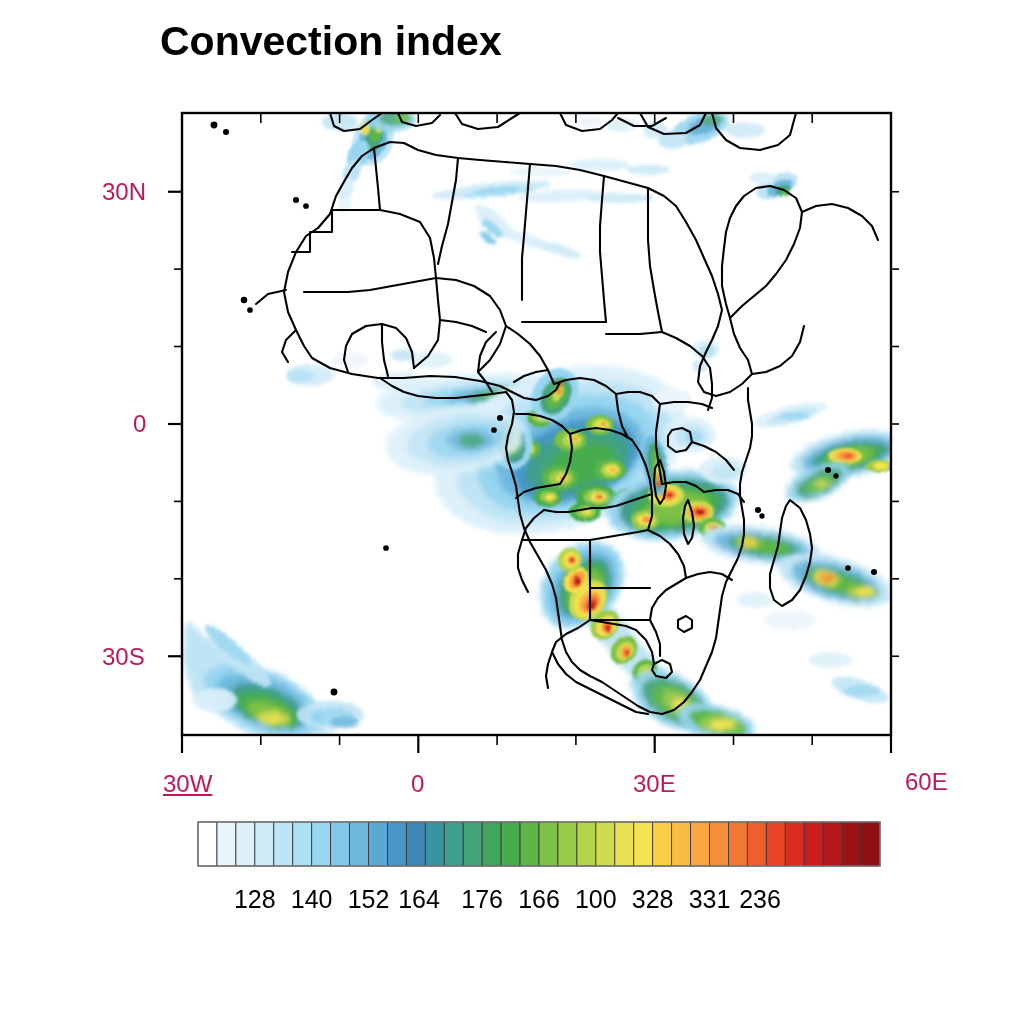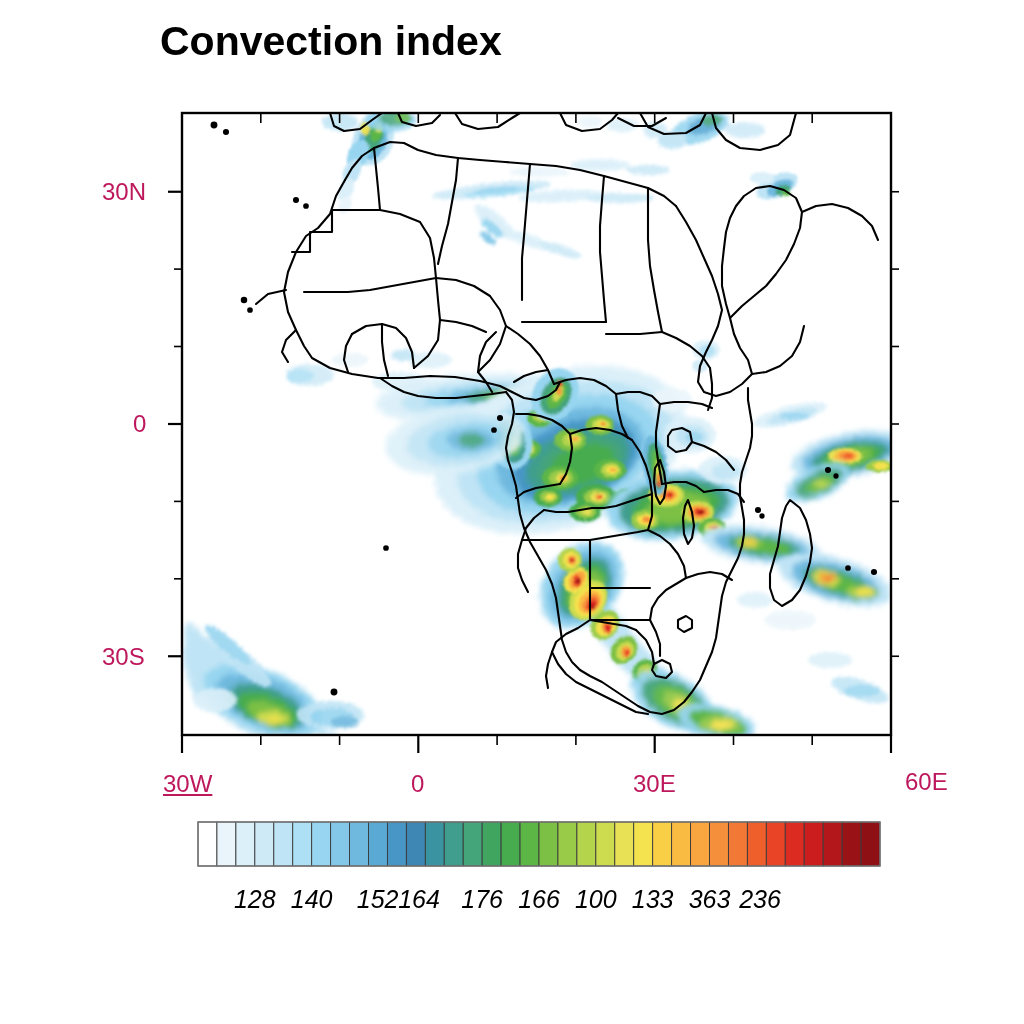--- a/index.html
+++ b/index.html
@@ -44,21 +44,20 @@
     font-size: 24px;
     color: #be185d;
     white-space: nowrap;
   }
   .cbarlabel {
     position: absolute;
     font-size: 25px;
     color: #000;
     white-space: nowrap;
     text-align: center;
-    font-style: italic;
   }
   svg { display: block; }
 </style>
 </head>
 <body>
 
 <div id="figure">
 
   <div class="title">Convection index</div>
 
@@ -691,22 +690,22 @@
   <div class="axlabel" style="left:102px; top:643px;">30S</div>
 
   <div class="axlabel" style="left:163px; top:770px;text-decoration:underline;">30W</div>
   <div class="axlabel" style="left:411px; top:770px;">0</div>
   <div class="axlabel" style="left:633px; top:770px;">30E</div>
   <div class="axlabel" style="left:868px; top:768px;margin-left:37px;">60E</div>
 
   <div id="cbar-labels">
       <div class="cbarlabel" style="left: 224.833px; top: 885px; width: 60px;">128</div>
       <div class="cbarlabel" style="left: 281.667px; top: 885px; width: 60px;">140</div>
-      <div class="cbarlabel" style="left: 338.5px; top: 885px; width: 60px; text-align: right;">152</div>
+      <div class="cbarlabel" style="left: 338.5px; top: 885px; width: 60px;">152</div>
       <div class="cbarlabel" style="left: 389px; top: 885px; width: 60px;">164</div>
       <div class="cbarlabel" style="left: 452.167px; top: 885px; width: 60px;">176</div>
       <div class="cbarlabel" style="left: 509px; top: 885px; width: 60px;">166</div>
       <div class="cbarlabel" style="left: 565.833px; top: 885px; width: 60px;">100</div>
-      <div class="cbarlabel" style="left: 622.667px; top: 885px; width: 60px;">133</div>
-      <div class="cbarlabel" style="left: 679.5px; top: 885px; width: 60px;">363</div>
+      <div class="cbarlabel" style="left: 622.667px; top: 885px; width: 60px;">328</div>
+      <div class="cbarlabel" style="left: 679.5px; top: 885px; width: 60px;">331</div>
       <div class="cbarlabel" style="left: 730px; top: 885px; width: 60px;">236</div>
     </div>
 </div>
 
 </body></html>

